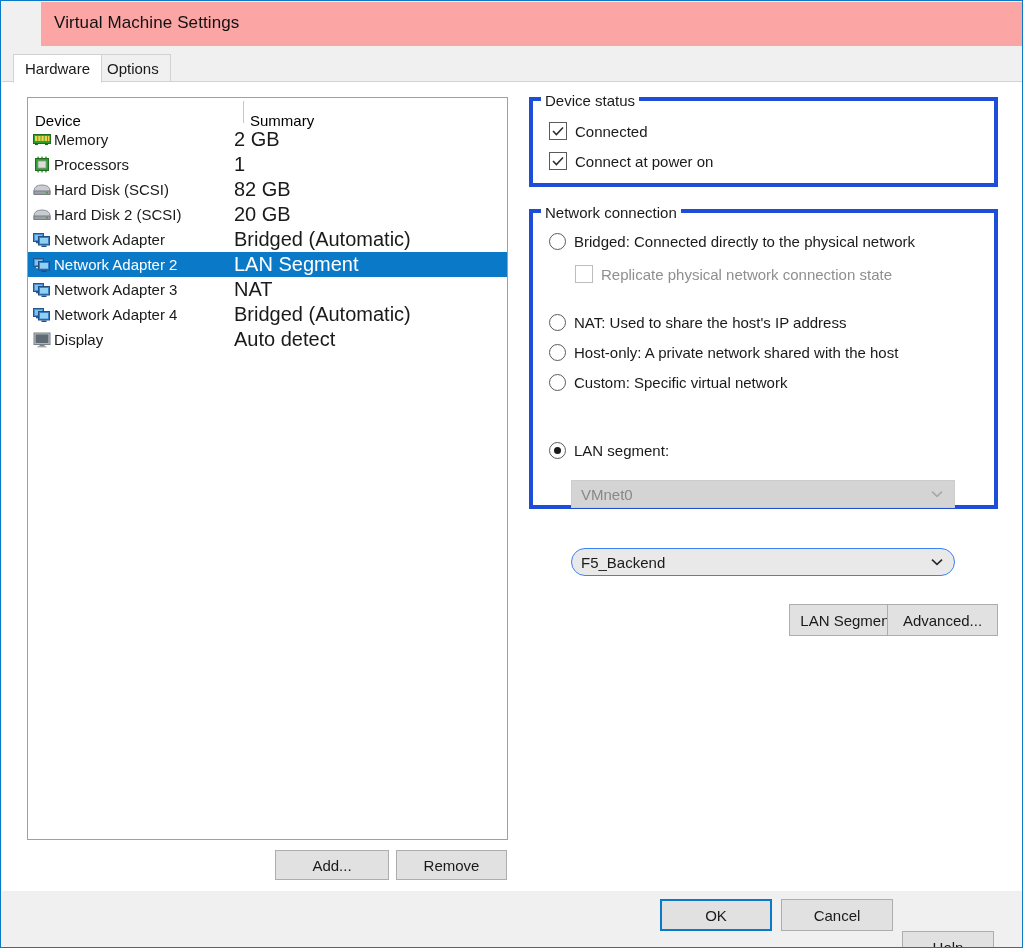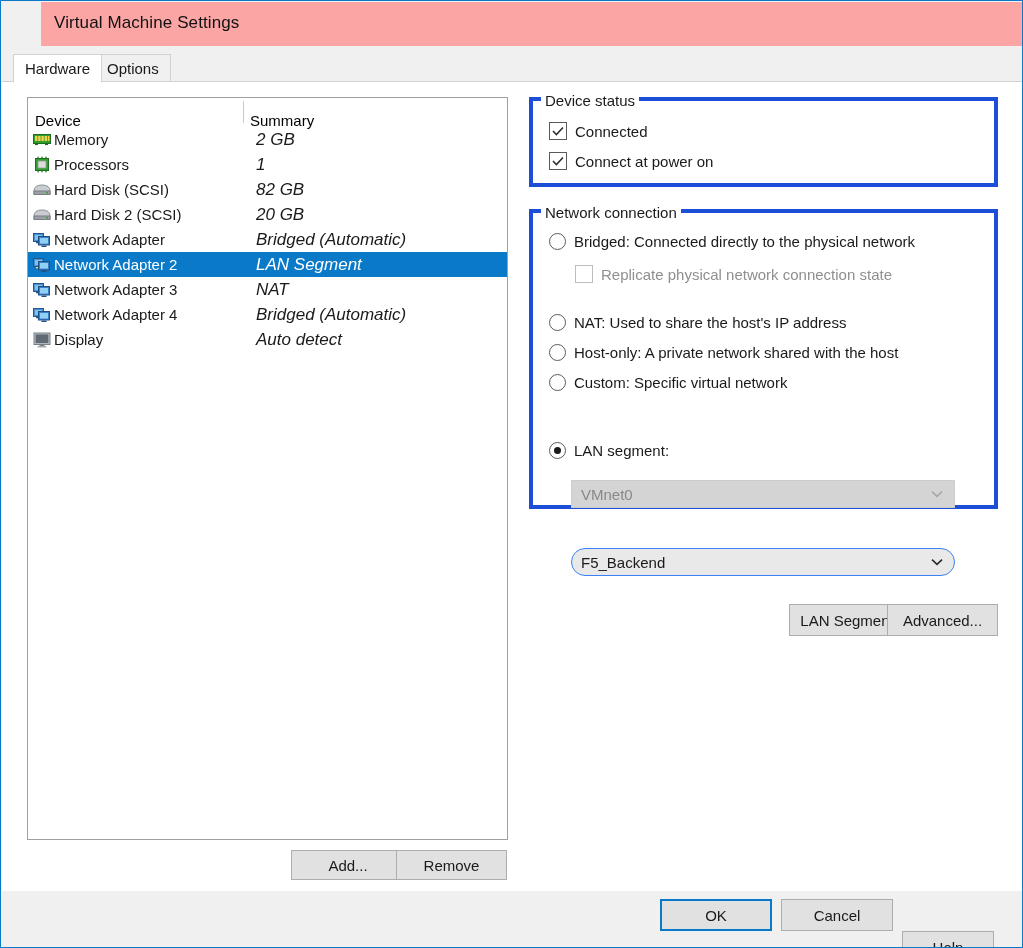--- a/index.html
+++ b/index.html
@@ -104,41 +104,40 @@
   .dev-icon {
     position: absolute; left: 5px; top: 4px;
     width: 18px; height: 17px;
   }
   .dev-name {
     position: absolute; left: 26px;
     font-size: 15px; color: #1a1a1a;
     white-space: nowrap;
   }
   .dev-summary {
-    position: absolute; left: 228px;
-    font-size: 17px; color: #1a1a1a;
-    white-space: nowrap;
-    font-style: italic;
+    position: absolute; left: 206px;
+    font-size: 20px; color: #1a1a1a;
+    white-space: nowrap;
   }
   .devrow.selected .dev-name,
   .devrow.selected .dev-summary { color: #ffffff; }
 
   
   .btn {
     position: absolute;
     background: #e1e1e1;
     border: 1px solid #adadad;
     font-family: "Liberation Sans", sans-serif;
     font-size: 15px; color: #1a1a1a;
     display: flex; align-items: center; justify-content: center;
     cursor: default;
     white-space: nowrap;
     padding: 0;
   }
-  #btn-add    { left: 273px; top: 768px; width: 114px; height: 30px; margin-left: 16px; }
+  #btn-add    { left: 273px; top: 768px; width: 114px; height: 30px; }
   #btn-remove { left: 394px; top: 768px; width: 111px; height: 30px; }
 
   
   .groupbox {
     position: absolute;
     border: 4px solid #1d4ed8;
   }
   .group-label {
     position: absolute; top: -9px; left: 8px;
     background: #ffffff;

